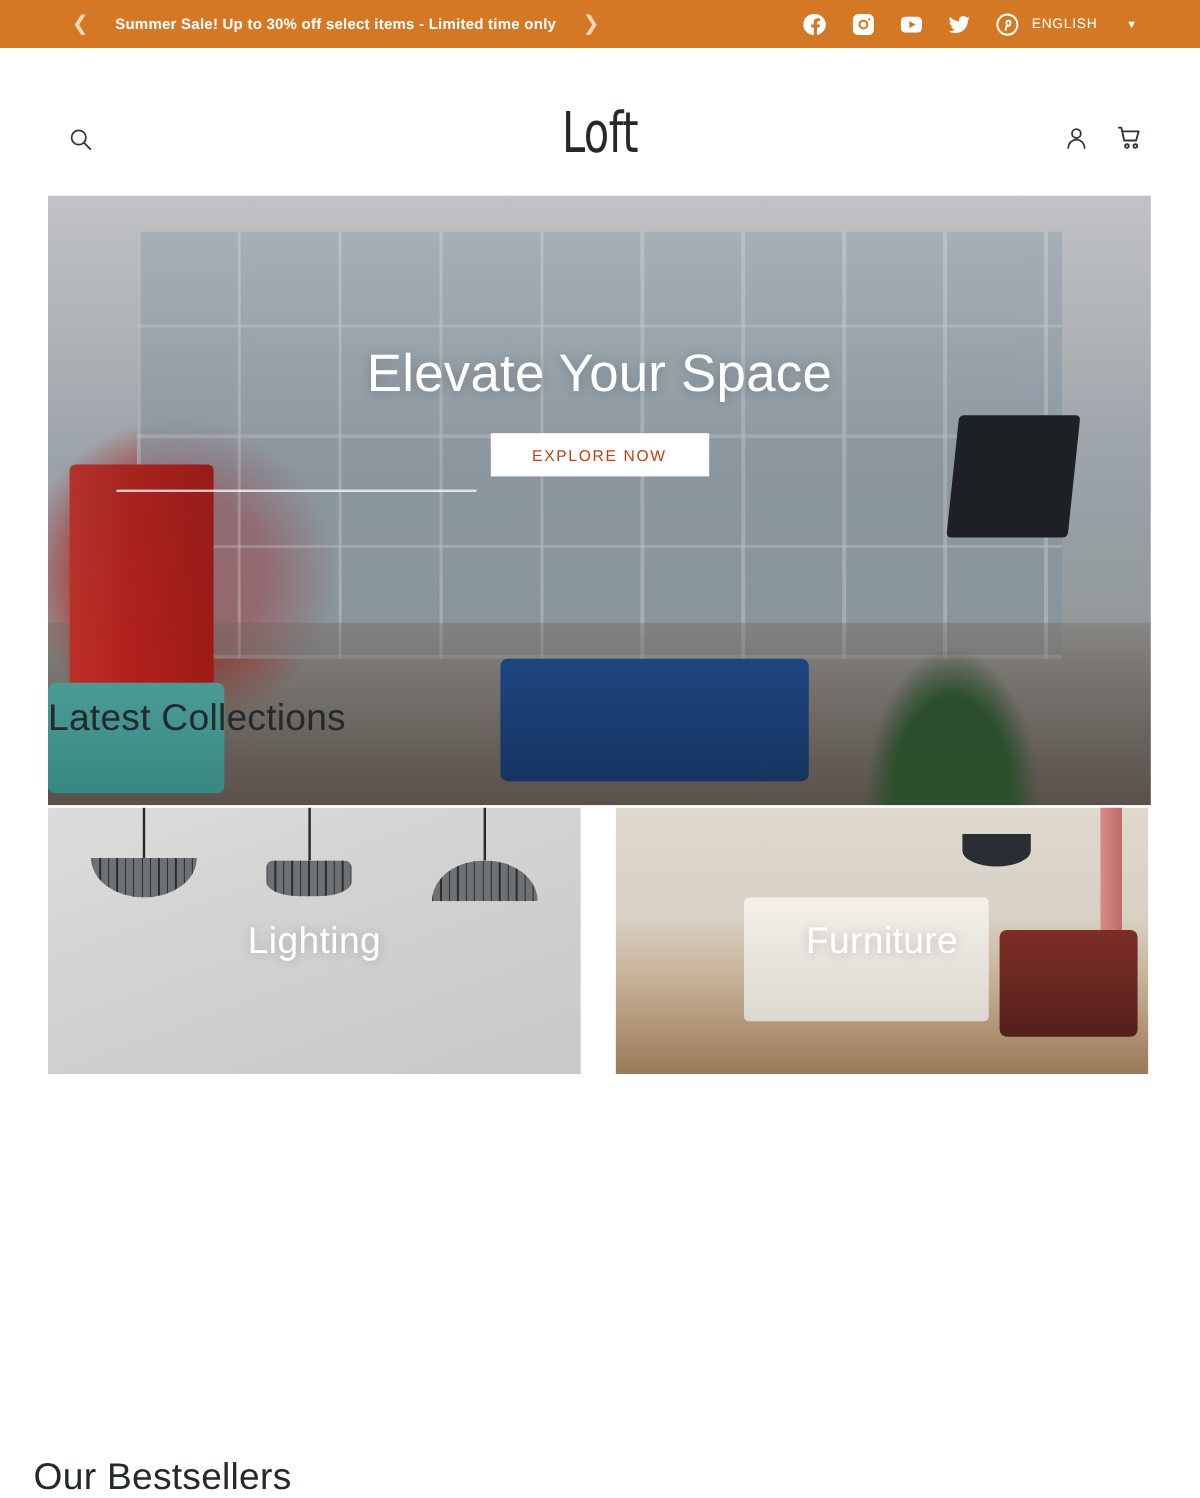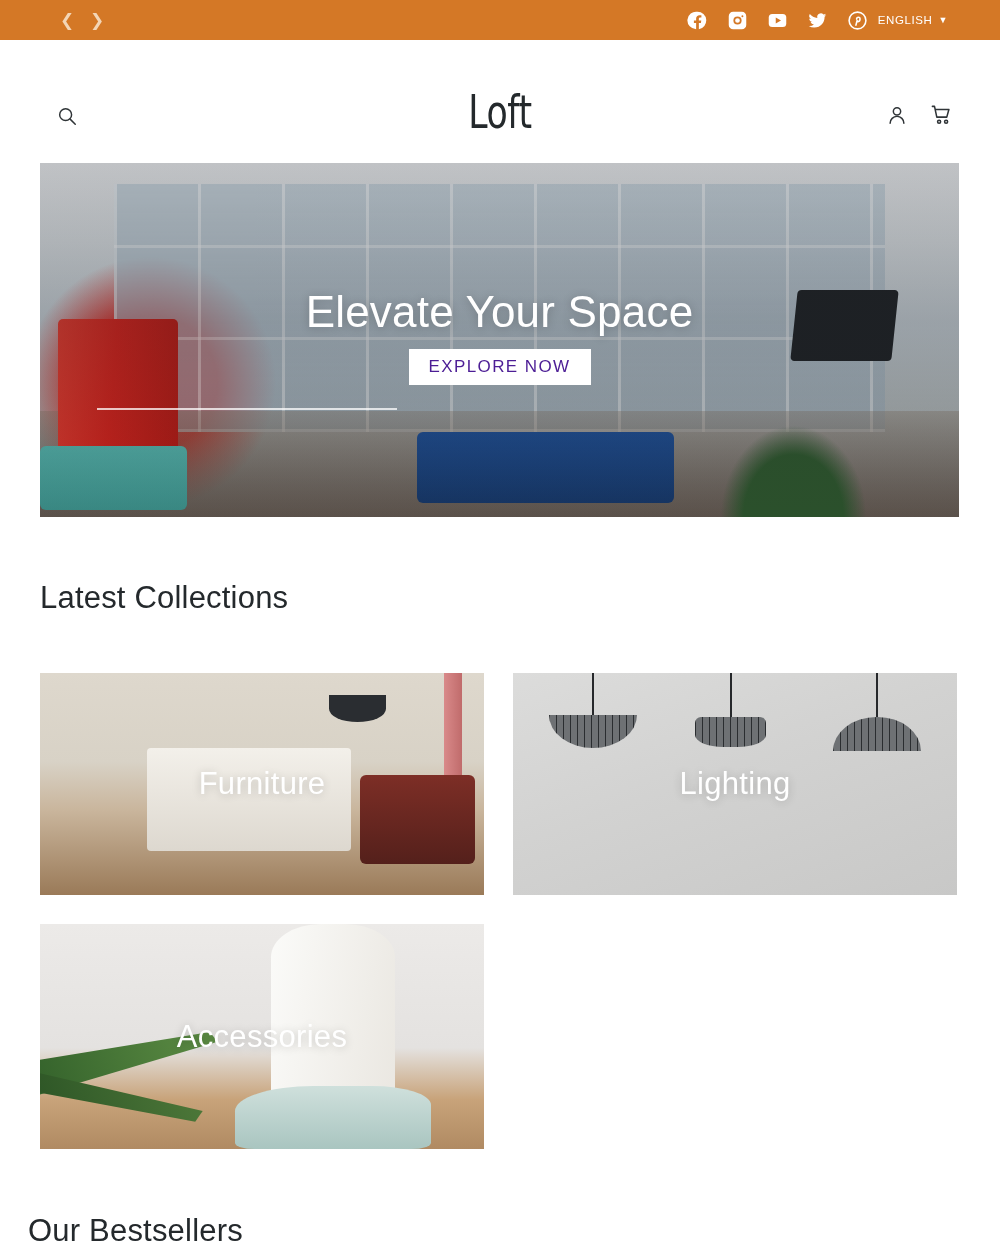--- a/index.html
+++ b/index.html
@@ -54,21 +54,21 @@
     width: 40px; height: 30px;
     display: flex; align-items: center; justify-content: center;
     cursor: pointer;
   }
   .soc svg { display: block; }
   .lang {
     font-size: 11.5px;
     letter-spacing: 0.6px;
     display: flex;
     align-items: center;
-    gap: 6px;
+    gap: 24px;
     cursor: pointer;
     white-space: nowrap;
   }
   .lang .chev { font-size: 9px; }
 
   
   .header {
     height: 120px;
     position: relative;
     background: #ffffff;
@@ -117,21 +117,21 @@
     align-items: center;
     gap: 8px;
     font-weight: 400;
   }
   .nav-item .chev { font-size: 9px; color: #3a4045; }
 
   
   .hero {
     position: absolute;
     left: 40px; top: 163px;
-    width: 919px; height: 354px;
+    width: 919px; height: 508px;
     overflow: hidden;
   }
   .hero-bg {
     position: absolute; inset: 0;
     background:
       radial-gradient(circle at 12% 62%, rgba(224,32,24,0.92) 0 8%, rgba(224,32,24,0) 15%),
       linear-gradient(180deg, #e9eaec 0%, #dfe3e6 22%, #cfd7dd 46%, #b9bfc0 70%, #8e9295 100%);
     background-color: #c9ced2;
   }
   
@@ -199,26 +199,26 @@
   .hero-sub {
     margin-top: 16px;
     font-size: 16px;
     font-weight: 300;
     line-height: 1.45;
     max-width: 470px;
     letter-spacing: 0.2px;
     text-shadow: 0 1px 8px rgba(0,0,0,0.22);
   }
   .hero-cta {
-    margin-top: 13px;
+    margin-top: 25px;
     width: 182px;
     height: 36px;
     background: #ffffff;
-    color: #4c1d95;
-    font-size: 17px;
+    color: #c2410c;
+    font-size: 13px;
     letter-spacing: 1.4px;
     display: flex;
     align-items: center;
     justify-content: center;
     cursor: pointer;
     border: none;
     font-family: "Liberation Sans", sans-serif;
   }
   .hero-progress {
     position: absolute;
@@ -354,20 +354,21 @@
   .flamp .bs { position: absolute; left: 26%; bottom: 0; width: 48%; height: 4%; background: #1c1e21; border-radius: 2px; }
   .flamp.left { left: 15%; }
   .flamp.right { right: 13%; }
 </style>
 </head>
 <body>
 
 <div class="announce">
   <div class="announce-center">
     <div class="ann-arrow">❮</div>
+    <div class="ann-text">Summer Sale! Up to 30% off select items - Limited time only</div>
     <div class="ann-arrow">❯</div>
   </div>
 
   <div class="announce-right">
     <a class="soc">
       <svg width="21" height="21" viewBox="0 0 24 24" fill="#ffffff">
           <path d="M12 2a10 10 0 1 0-1.56 19.88v-7.03H7.9V12h2.54V9.8c0-2.5 1.49-3.89 3.77-3.89 1.09 0 2.23.2 2.23.2v2.46h-1.26c-1.24 0-1.63.77-1.63 1.56V12h2.77l-.44 2.85h-2.33v7.03A10 10 0 0 0 12 2z"></path>
         </svg>
     </a>
     <a class="soc">
@@ -459,50 +460,42 @@
     <div class="hero-title">Elevate Your Space</div>
     <button class="hero-cta">EXPLORE NOW</button>
   </div>
 </div>
 
 <div class="section-title collections-head">Latest Collections</div>
 
 <div class="grid">
 
   <div class="card">
-    <div class="card-img art-furniture">
-      <div class="art-furn-pipe"></div>
-      <div class="art-furn-pendant"></div>
-    </div>
-    <div class="card-label">Furniture</div>
-  </div>
-
-  <div class="card">
     <div class="card-img art-lighting">
       <div class="lamp l1">
           <div class="cord"></div>
           <div class="shade"></div>
         </div>
       <div class="lamp l2">
           <div class="cord"></div>
           <div class="shade"></div>
         </div>
       <div class="lamp l3">
           <div class="cord"></div>
           <div class="shade"></div>
         </div>
     </div>
     <div class="card-label">Lighting</div>
   </div>
 
   <div class="card">
-    <div class="card-img art-accessories">
-      <div class="acc-cloth"></div>
-      <div class="acc-leaf"></div>
-      <div class="acc-leaf2"></div>
-    </div>
-    <div class="card-label">Accessories</div>
-  </div>
+    <div class="card-img art-furniture">
+      <div class="art-furn-pipe"></div>
+      <div class="art-furn-pendant"></div>
+    </div>
+    <div class="card-label">Furniture</div>
+  </div>
+
 
 
 </div>
 
 <div class="section-title bestsellers-head">Our Bestsellers</div>
 
 </body></html>

